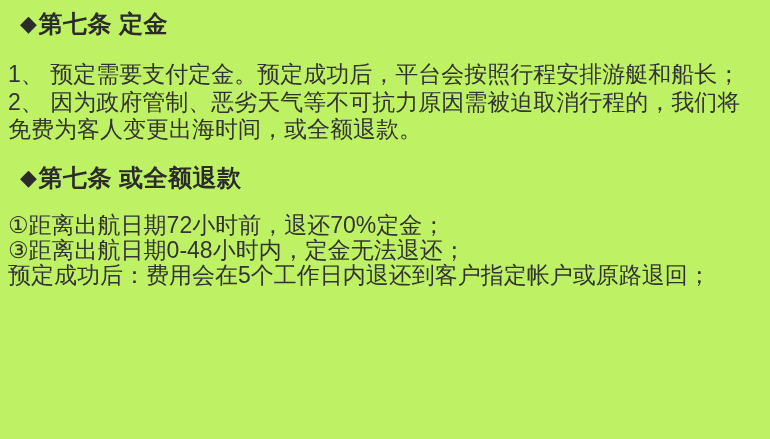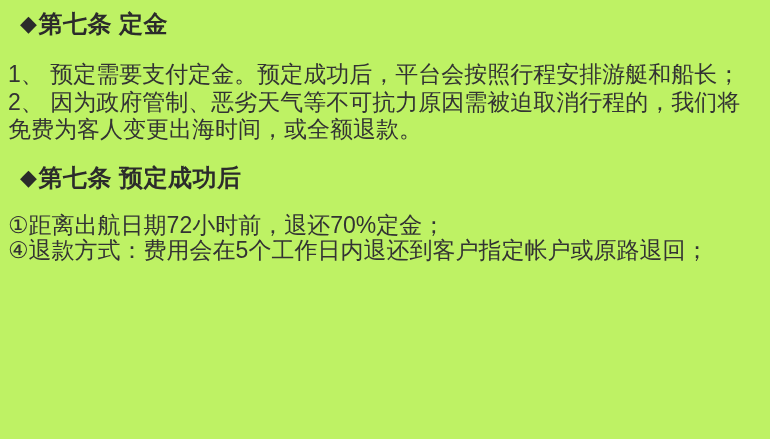--- a/index.html
+++ b/index.html
@@ -71,21 +71,22 @@
       <span class="diamond">◆</span><span>第七条 定金</span>
     </h2>
     <div class="body-block body-first">
       <p class="line">1、 预定需要支付定金。预定成功后，平台会按照行程安排游艇和船长；</p>
       <p class="line">2、 因为政府管制、恶劣天气等不可抗力原因需被迫取消行程的，我们将免费为客人变更出海时间，或全额退款。</p>
     </div>
   </section>
 
   <section>
     <h2 class="heading heading-second">
-      <span class="diamond">◆</span><span>第七条 预定成功后</span>
+      <span class="diamond">◆</span><span>第七条 或全额退款</span>
     </h2>
     <div class="body-block body-second">
       <p class="line">①距离出航日期72小时前，退还70%定金；</p>
-      <p class="line">④退款方式：费用会在5个工作日内退还到客户指定帐户或原路退回；</p>
+      <p class="line">③距离出航日期0-48小时内，定金无法退还；</p>
+      <p class="line">预定成功后：费用会在5个工作日内退还到客户指定帐户或原路退回；</p>
     </div>
   </section>
 
 </main>
 
 </body></html>

